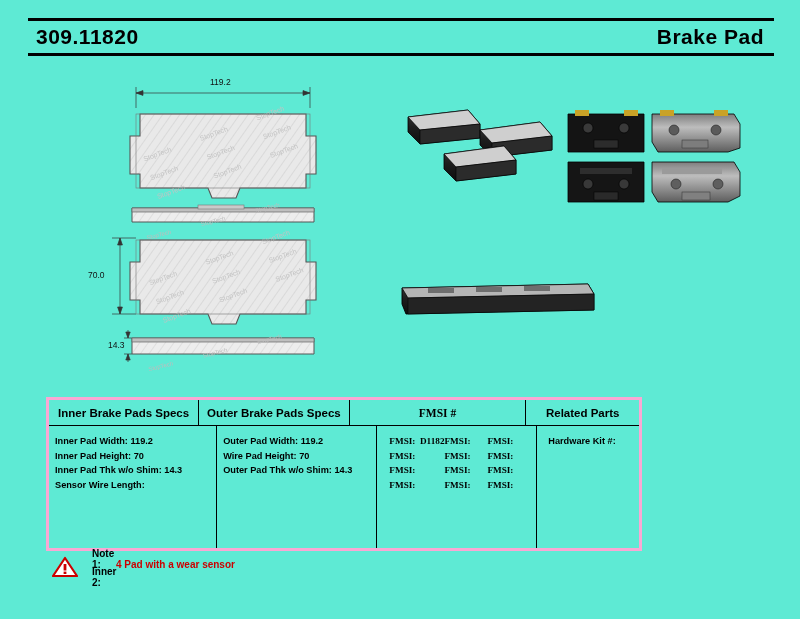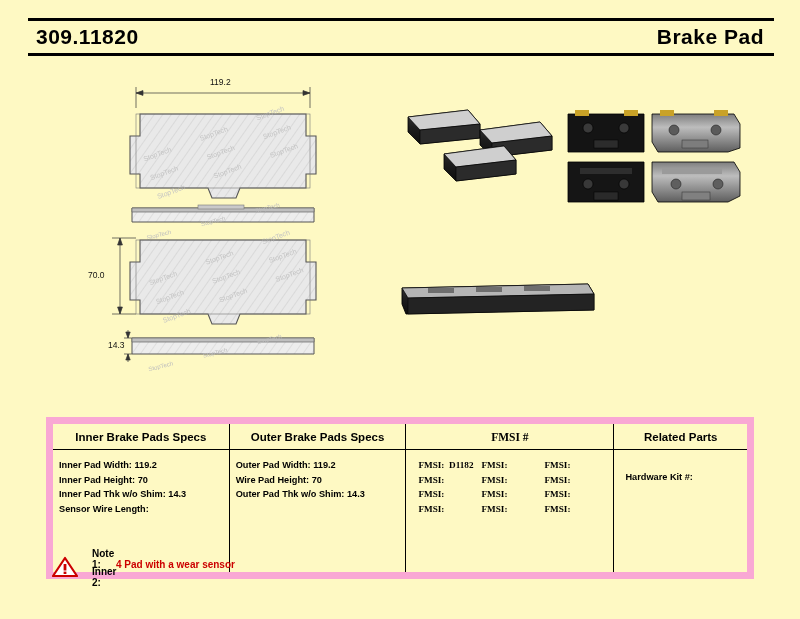--- a/index.html
+++ b/index.html
@@ -13,21 +13,21 @@
     height: 619px;
     font-family: "Liberation Sans", sans-serif;
     color: #000000;
     position: relative;
     overflow: hidden;
   }
   .sheet {
     position: absolute;
     left: 0; top: 0;
     width: 800px; height: 619px;
-    background: #fef9c3;
+    background: #5eead4;
   }
 
   
   .header {
     position: absolute;
     left: 28px; top: 18px;
     width: 746px; height: 38px;
     border-top: 3px solid #000;
     border-bottom: 3px solid #000;
     display: flex;
@@ -59,23 +59,23 @@
   .dim-label {
     position: absolute;
     font-size: 8.5px;
     color: #111;
     font-family: "Liberation Sans", sans-serif;
   }
 
   
   .specs {
     position: absolute;
-    left: 46px; top: 417px;
-    width: 708px;
-    border: 7px solid #f9a8d4;
+    left: 46px; top: 397px;
+    width: 596px;
+    border: 3px solid #f9a8d4;
   }
   .specs-head {
     display: flex;
     border-bottom: 1px solid #000;
     height: 26px;
   }
   .specs-body {
     display: flex;
     min-height: 122px;
   }
@@ -118,21 +118,20 @@
     font-size: 9.2px;
     font-weight: bold;
     line-height: 14.5px;
     white-space: nowrap;
   }
   .related-line {
     font-size: 9.2px;
     font-weight: bold;
     line-height: 14.5px;
     padding-left: 5px;
-    margin-top: 12px;
   }
 
   
   .notes {
     position: absolute;
     left: 46px; top: 552px;
     width: 500px;
   }
   .note-row {
     display: flex;

